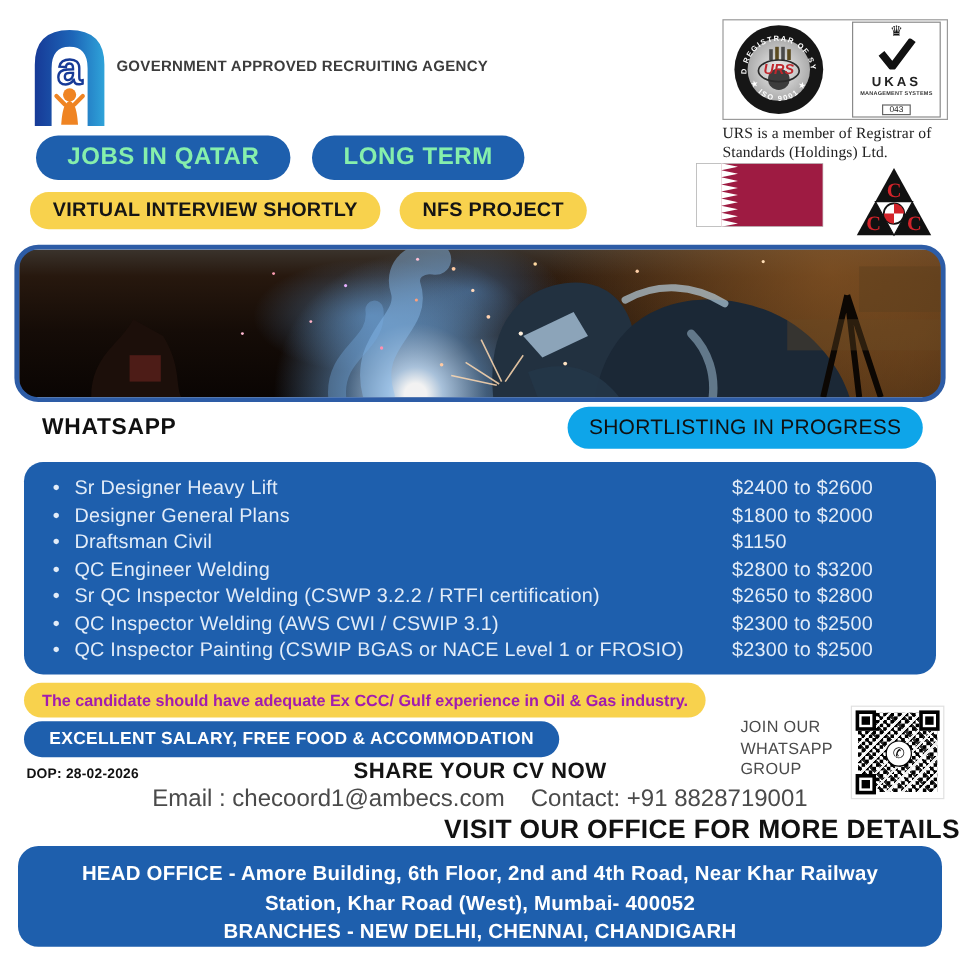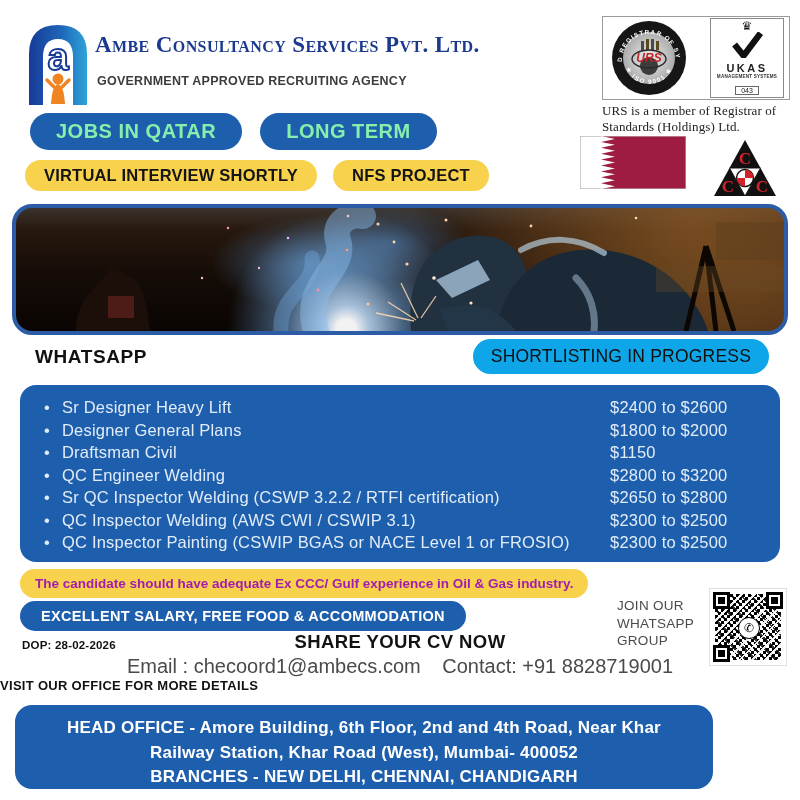--- a/index.html
+++ b/index.html
@@ -97,25 +97,25 @@
   .qf.tl { left:3px; top:3px; } .qf.tr { right:3px; top:3px; } .qf.bl { left:3px; bottom:3px; }
   .qr-center {
     position:absolute; left:50%; top:50%; width:20px; height:20px; margin:-10px 0 0 -10px;
     background:#fff; border:1.5px solid #000; border-radius:50%;
     display:flex; align-items:center; justify-content:center; font-size:12px; color:#000;
   }
   .dop { position:absolute; left:22px; top:639px; font-size:11.5px; font-weight:bold; color:#111; letter-spacing:.2px; }
   .share { position:absolute; left:0; right:0; top:631px; text-align:center; font-size:18.5px; font-weight:800; color:#131313; letter-spacing:.4px; }
   .emailline { position:absolute; left:0; right:0; top:655px; text-align:center; font-size:20px; color:#4a4a4a; }
   .emailline .contact { margin-left:16px; }
-  .visit { position:absolute; left:0; right:0; top:678px; text-align:left; font-size:13px; font-weight:800; color:#111; letter-spacing:.3px; }
+  .visit { position:absolute; left:0; right:0; top:678px; text-align:right; font-size:22px; font-weight:800; color:#111; letter-spacing:.3px; }
 
   
   .footerbox {
-    position:absolute; left:15px; top:705px; width:698px; height:84px;
+    position:absolute; left:15px; top:705px; width:770px; height:84px;
     background:#1e5fad; border-radius:17px; color:#fff; font-weight:bold;
     font-size:17px; text-align:center; padding:11px 42px; box-sizing:border-box;
     line-height:1.45; letter-spacing:.2px;
   }
 </style>
 </head>
 <body>
 
 <div class="poster">
 
@@ -128,21 +128,20 @@
       </linearGradient>
     </defs>
     <path d="M1,81 L1,30 Q1,1 30,1 Q59,1 59,30 L59,81 L45,81 L45,33 Q45,15 30,15 Q15,15 15,33 L15,81 Z" fill="url(#lg)"></path>
     <text x="30" y="46" text-anchor="middle" font-family="Liberation Sans, sans-serif" font-size="38" font-weight="bold" fill="#ffffff" stroke="#173a97" stroke-width="2">a</text>
     <circle cx="30" cy="55" r="5.5" fill="#ef8423"></circle>
     <path d="M30,60 C26,62 24,66 23,80 L37,80 C36,66 34,62 30,60 Z" fill="#ef8423"></path>
     <path d="M26,63 L19,56 M34,63 L41,56" stroke="#ef8423" stroke-width="3.5" stroke-linecap="round"></path>
   </svg>
 
   <div class="brand">
-    <div class="company">Ambe Consultancy Services Pvt. Ltd.</div>
     <div class="tagline">GOVERNMENT APPROVED RECRUITING AGENCY</div>
   </div>
 
   <div class="cert">
     <div class="cert-box">
       <svg width="82" height="78" viewBox="0 0 82 78">
         <defs>
           <path id="arcT" d="M14,42 A 27,27 0 1 1 68,42"></path>
           <path id="arcB" d="M17,47 A 25,25 0 0 0 65,47"></path>
           <radialGradient id="sg">

